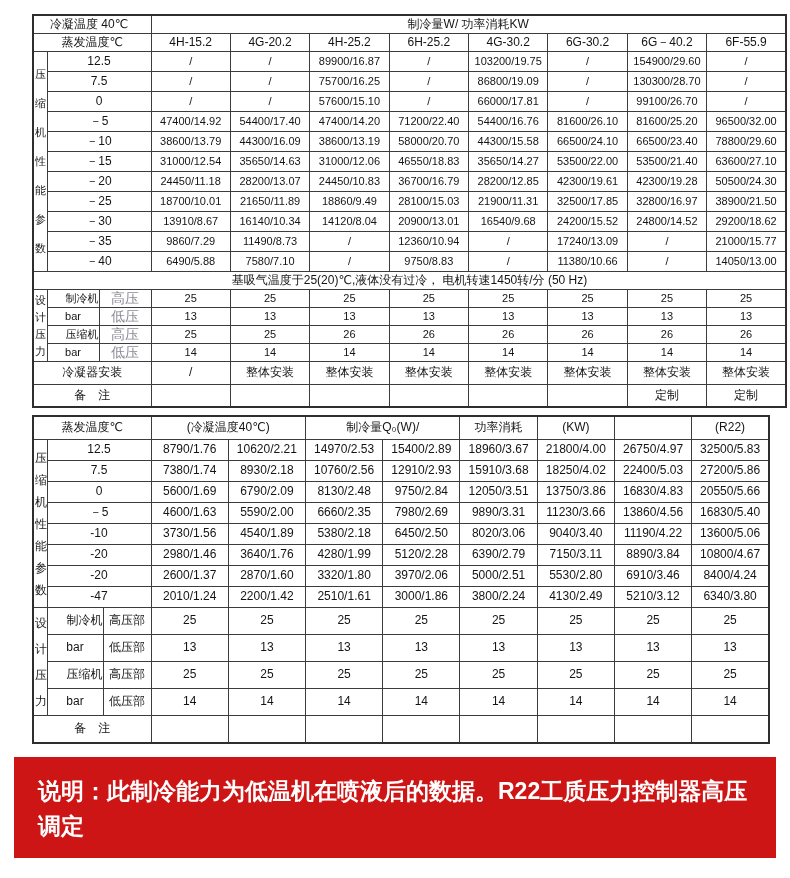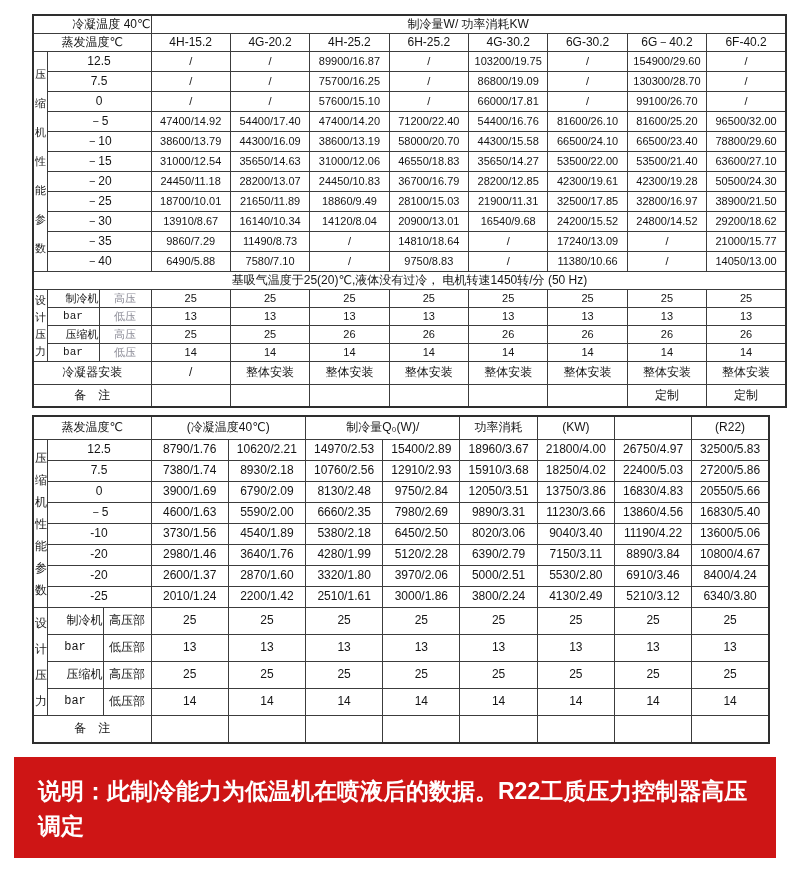--- a/index.html
+++ b/index.html
@@ -7,38 +7,38 @@
     width:790px;height:878px;background:#ffffff;position:relative;
     font-family:"Liberation Sans","DejaVu Sans",sans-serif;color:#141414;
   }
   table{border-collapse:collapse;table-layout:fixed;border:2px solid #2e2e2e;}
   td{border:1px solid #3c3c3c;text-align:center;padding:0;overflow:hidden;vertical-align:middle;line-height:1.1;}
 
   
   #table1{position:absolute;left:32px;top:14px;width:755px;}
   #table1 td{font-size:11px;height:19px;}
   #table1 tr.hdr td{height:17px;font-size:12px;}
-  #table1 td.hleft{text-align:right;padding-left:16px;font-size:12px;}
+  #table1 td.hleft{text-align:left;padding-left:16px;font-size:12px;}
   #table1 td.temp{font-size:12px;}
   #table1 tr.noterow td{height:17px;font-size:12px;}
   #table1 tr.press td{height:17px;}
   #table1 tr.condrow td{height:22px;font-size:12px;}
   #table1 tr.remrow td{height:21px;font-size:12px;}
 
   
   #table2{position:absolute;left:32px;top:415px;width:738px;}
   #table2 td{font-size:12px;height:20px;}
   #table2 tr.hdr td{height:22px;}
   #table2 tr.press td{height:26px;}
   #table2 tr.remrow td{height:26px;}
 
   
   td.grouplbl{font-size:12px;text-align:right;}
-  td.bar{font-family:Liberation Mono, monospace;font-size:10px;margin-top:29px;}
-  #table1 td.sub{font-size:11px;color:#8b8b96;}
+  td.bar{font-family:Liberation Sans, sans-serif;font-size:10px;margin-top:29px;}
+  #table1 td.sub{font-size:14px;color:#8b8b96;}
   #table2 td.sub{font-size:12px;color:#222;}
   td.vside{width:14px;word-break:break-all;padding:0 1px;font-size:11px;color:#222;text-align:center;}
   td.vA{line-height:29px;}
   td.vB{line-height:17px;}
   td.vC{line-height:22px;}
   td.vD{line-height:26px;}
 
   
   #banner{
     position:absolute;left:14px;top:757px;width:762px;min-height:88px;
@@ -70,21 +70,21 @@
       </tr>
       <tr class="hdr">
         <td colspan="3">蒸发温度℃</td>
         <td>4H-15.2</td>
         <td>4G-20.2</td>
         <td>4H-25.2</td>
         <td>6H-25.2</td>
         <td>4G-30.2</td>
         <td>6G-30.2</td>
         <td>6G－40.2</td>
-        <td>6F-40.2</td>
+        <td>6F-55.9</td>
       </tr>
       <tr>
         <td rowspan="11" class="vside vA">压缩机性能参数</td>
         <td colspan="2" class="temp">12.5</td>
         <td>/</td>
         <td>/</td>
         <td>89900/16.87</td>
         <td>/</td>
         <td>103200/19.75</td>
         <td>/</td>
@@ -177,21 +177,21 @@
         <td>16540/9.68</td>
         <td>24200/15.52</td>
         <td>24800/14.52</td>
         <td>29200/18.62</td>
       </tr>
       <tr>
         <td colspan="2" class="temp">－35</td>
         <td>9860/7.29</td>
         <td>11490/8.73</td>
         <td>/</td>
-        <td>14810/18.64</td>
+        <td>12360/10.94</td>
         <td>/</td>
         <td>17240/13.09</td>
         <td>/</td>
         <td>21000/15.77</td>
       </tr>
       <tr>
         <td colspan="2" class="temp">－40</td>
         <td>6490/5.88</td>
         <td>7580/7.10</td>
         <td>/</td>
@@ -320,21 +320,21 @@
         <td>8930/2.18</td>
         <td>10760/2.56</td>
         <td>12910/2.93</td>
         <td>15910/3.68</td>
         <td>18250/4.02</td>
         <td>22400/5.03</td>
         <td>27200/5.86</td>
       </tr>
       <tr>
         <td colspan="2" class="temp">0</td>
-        <td>3900/1.69</td>
+        <td>5600/1.69</td>
         <td>6790/2.09</td>
         <td>8130/2.48</td>
         <td>9750/2.84</td>
         <td>12050/3.51</td>
         <td>13750/3.86</td>
         <td>16830/4.83</td>
         <td>20550/5.66</td>
       </tr>
       <tr>
         <td colspan="2" class="temp">－5</td>
@@ -374,21 +374,21 @@
         <td>2600/1.37</td>
         <td>2870/1.60</td>
         <td>3320/1.80</td>
         <td>3970/2.06</td>
         <td>5000/2.51</td>
         <td>5530/2.80</td>
         <td>6910/3.46</td>
         <td>8400/4.24</td>
       </tr>
       <tr>
-        <td colspan="2" class="temp">-25</td>
+        <td colspan="2" class="temp">-47</td>
         <td>2010/1.24</td>
         <td>2200/1.42</td>
         <td>2510/1.61</td>
         <td>3000/1.86</td>
         <td>3800/2.24</td>
         <td>4130/2.49</td>
         <td>5210/3.12</td>
         <td>6340/3.80</td>
       </tr>
       <tr class="press">

